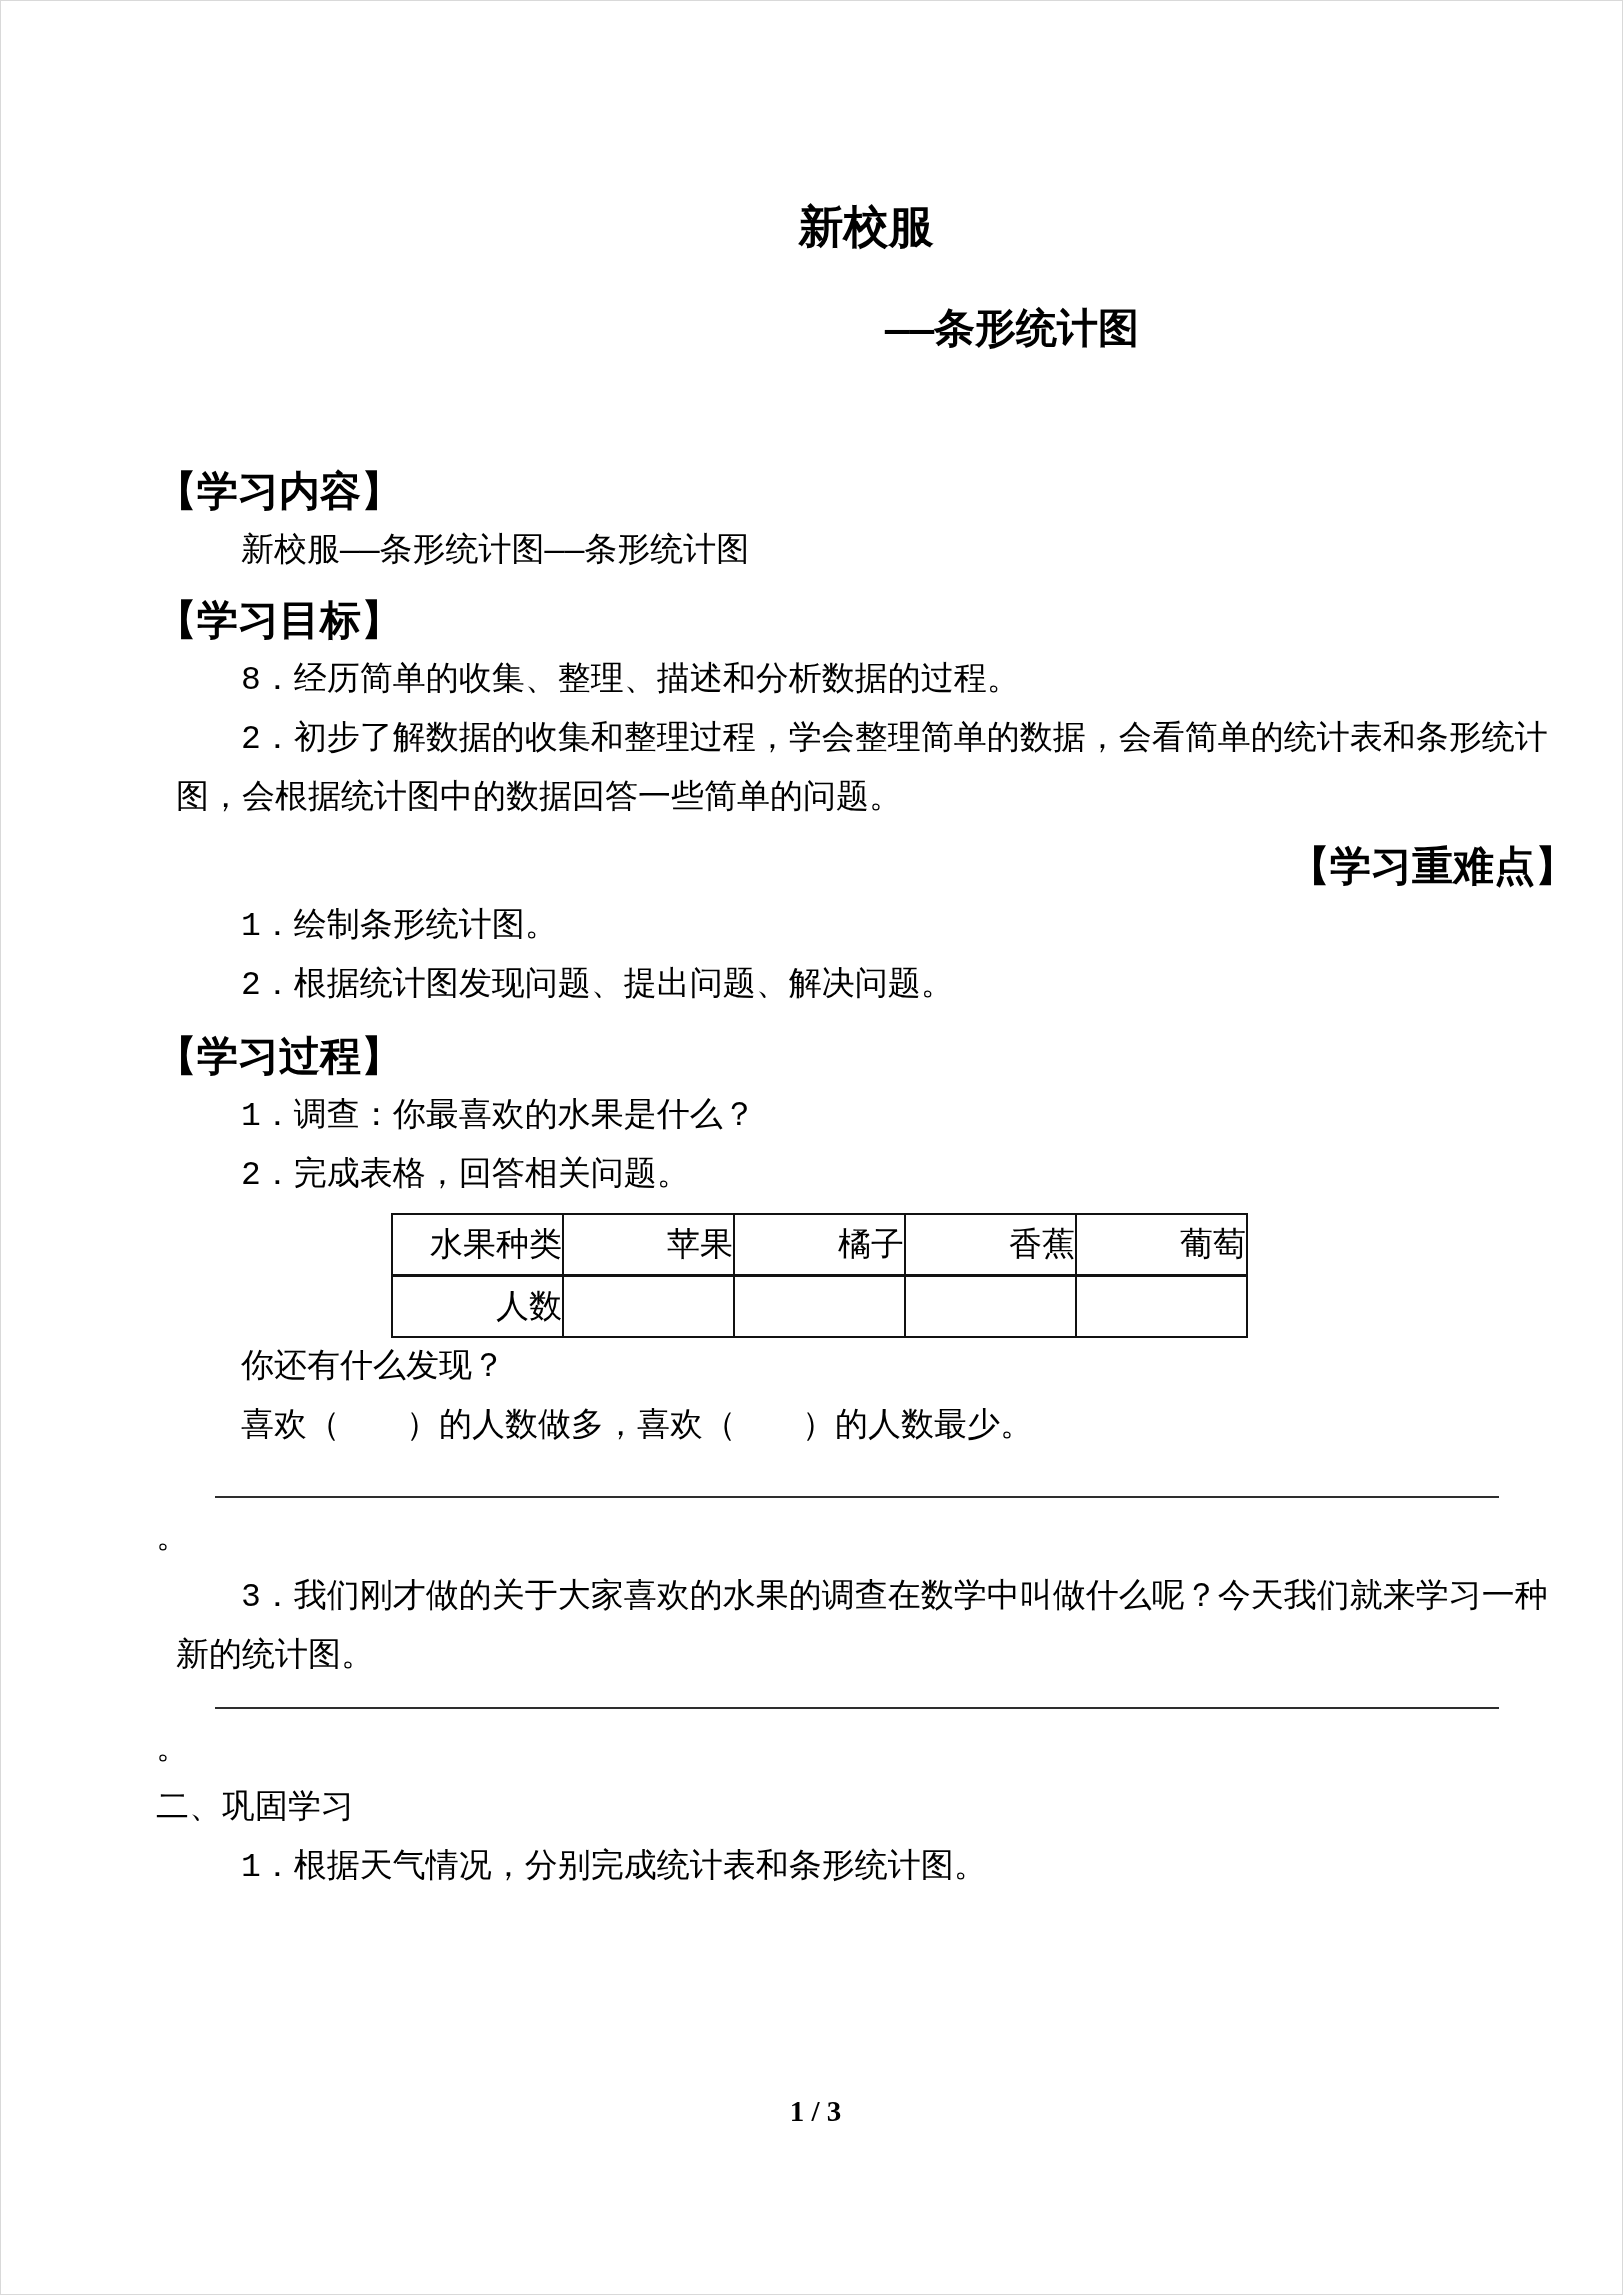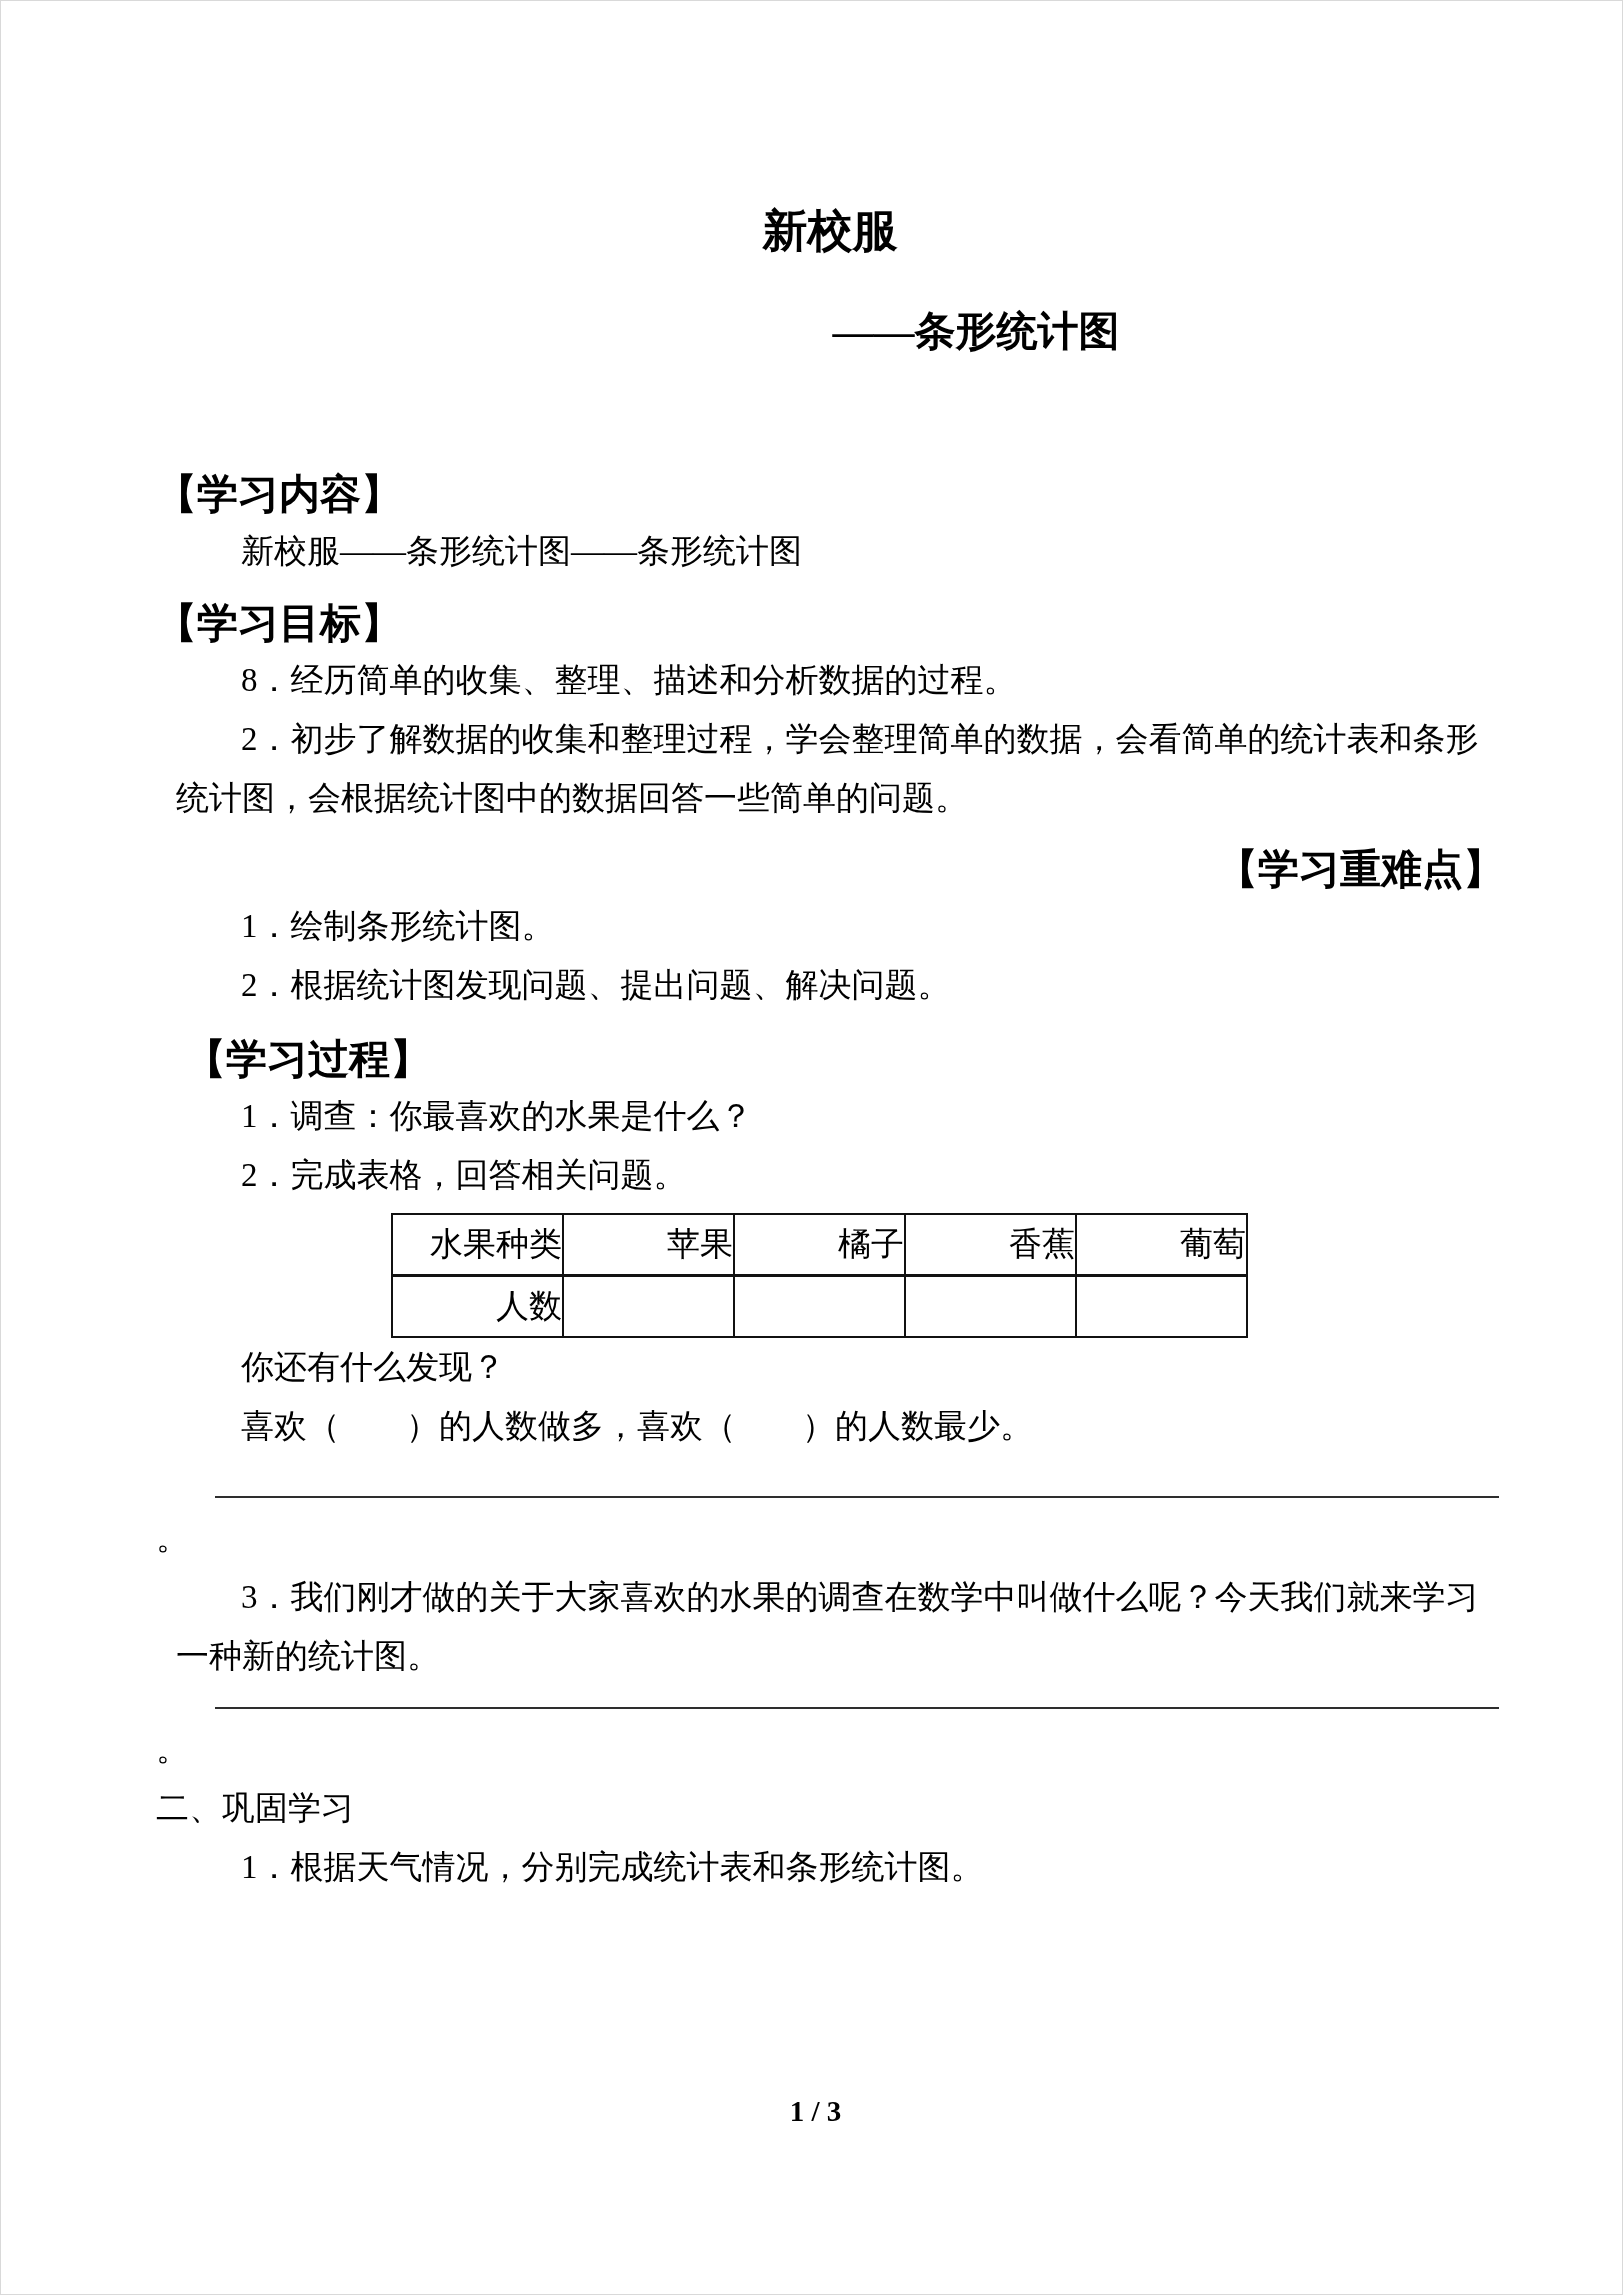--- a/index.html
+++ b/index.html
@@ -7,21 +7,21 @@
     position: relative;
     width: 1623px;
     height: 2295px;
     background: #ffffff;
     color: #000000;
     font-family: "Liberation Serif", "DejaVu Serif", serif;
     box-sizing: border-box;
     border: 0.7px solid #d9d9d9;
     overflow: hidden;
   }
-  .content { padding: 0 118px 0 155px; }
+  .content { padding: 0 46px 0 155px; font-family: Liberation Mono, monospace; }
 
   .doc-title {
     margin: 202px 0 0 0;
     text-align: center;
     font-size: 45px;
     font-weight: bold;
     line-height: 56px;
   }
   .doc-subtitle {
     margin: 45px 0 0 0;
@@ -33,21 +33,21 @@
   }
   .sec-header {
     margin: 0;
     font-size: 41px;
     font-weight: bold;
     line-height: 55px;
   }
   .sec-header.m-first   { margin-top: 108px; }
   .sec-header.m-goals   { margin-top: 15px; }
   .sec-header.m-kp      { margin-top: 13.6px; text-align: right; }
-  .sec-header.m-process { margin-top: 17.7px; margin-left: 29px; }
+  .sec-header.m-process { margin-top: 17.7px; }
 
   p.body {
     margin: 0;
     font-size: 33px;
     line-height: 59px;
   }
   p.indent { text-indent: 65px; margin-left: 20px; }
   .mt-36 { margin-top: 24.5px; }
   .mt-20 { margin-top: 13.6px; }
   .mt-48 { margin-top: 33px; }

